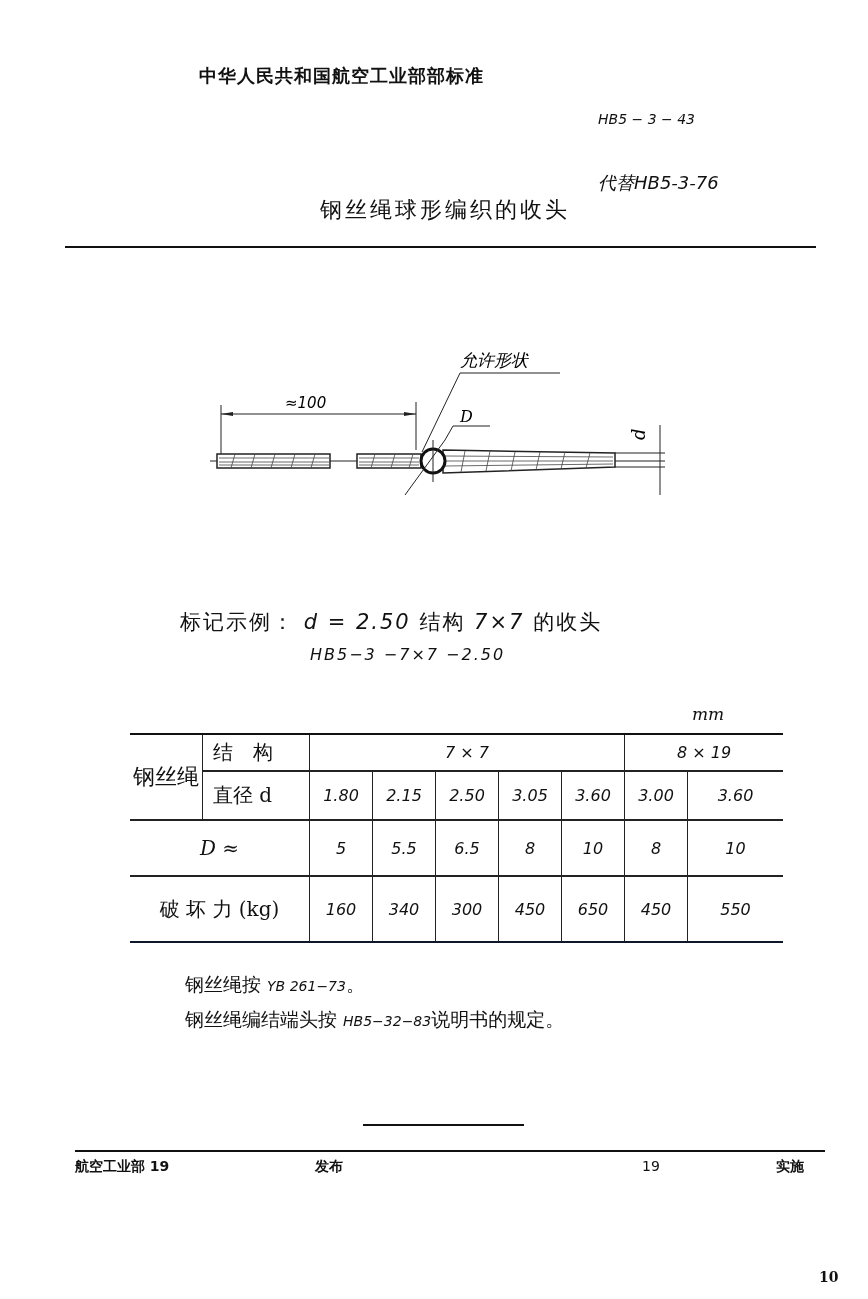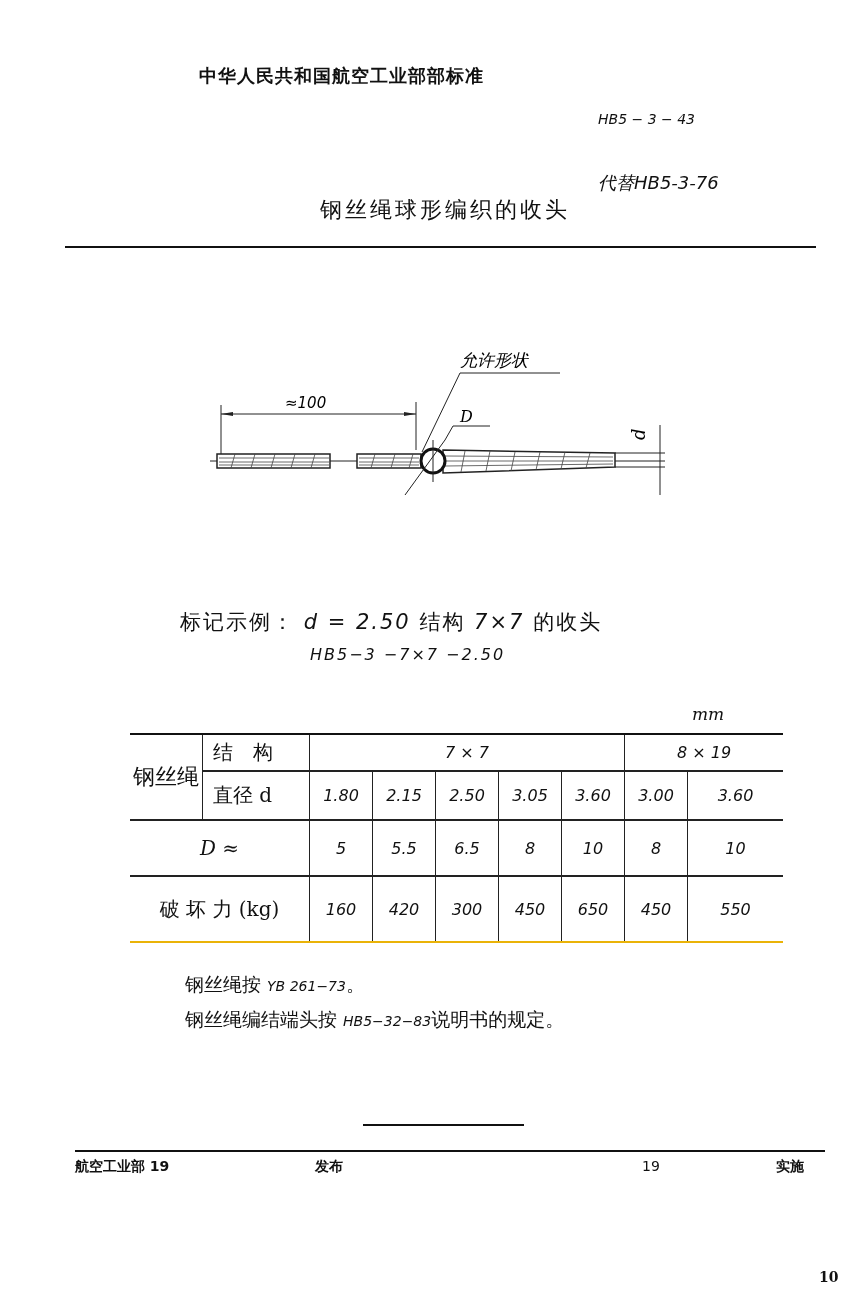--- a/index.html
+++ b/index.html
@@ -18,21 +18,21 @@
     .mark i { font-family:"DejaVu Sans", sans-serif; }
     .mark-code { left:310px; top:645px; font-size:16px; font-style:italic; letter-spacing:2px; }
     .unit { left:692px; top:704px; font-size:17px; font-style:italic; font-family:"DejaVu Serif", serif; }
 
     table.spec { position:absolute; left:130px; top:733px; border-collapse:collapse;
                  font-size:16px; }
     table.spec td { border-left:1px solid #222; text-align:center; padding:0; font-style:italic; }
     table.spec tr.r1 td { height:35px; border-top:2px solid #111; }
     table.spec tr.r2 td { height:47px; border-top:2px solid #222; }
     table.spec tr.r3 td { height:54px; border-top:2px solid #222; }
-    table.spec tr.r4 td { height:64px; border-top:2px solid #222; border-bottom:2px solid #eab308; }
+    table.spec tr.r4 td { height:64px; border-top:2px solid #222; border-bottom:2px solid #0f172a; }
     table.spec td.first { border-left:none; }
     table.spec td.lbl { font-style:normal; font-family:"DejaVu Serif", serif; font-size:20px; }
     table.spec td.grouplbl { font-style:normal; font-family:"DejaVu Serif", serif; font-size:22px; width:72px; }
     table.spec td.sub { text-align:left; padding-left:10px; width:96px; }
     .w { width:62px; }
 
     .note1 { left:185px; top:972px; font-size:19px; font-family:"DejaVu Serif", serif; }
     .note2 { left:185px; top:1007px; font-size:19px; font-family:"DejaVu Serif", serif; }
     .note1 i, .note2 i { font-family:"DejaVu Sans", sans-serif; font-size:14px; }
     .short-rule { left:363px; top:1124px; width:161px; height:2px; background:#111; }
@@ -151,21 +151,21 @@
     <td>5.5</td>
     <td>6.5</td>
     <td>8</td>
     <td>10</td>
     <td>8</td>
     <td>10</td>
   </tr>
   <tr class="r4">
     <td class="first lbl" colspan="2">破 坏 力 (kg)</td>
     <td>160</td>
-    <td>420</td>
+    <td>340</td>
     <td>300</td>
     <td>450</td>
     <td>650</td>
     <td>450</td>
     <td>550</td>
   </tr>
 </tbody>
   </table>
 
 <div class="abs note1">

